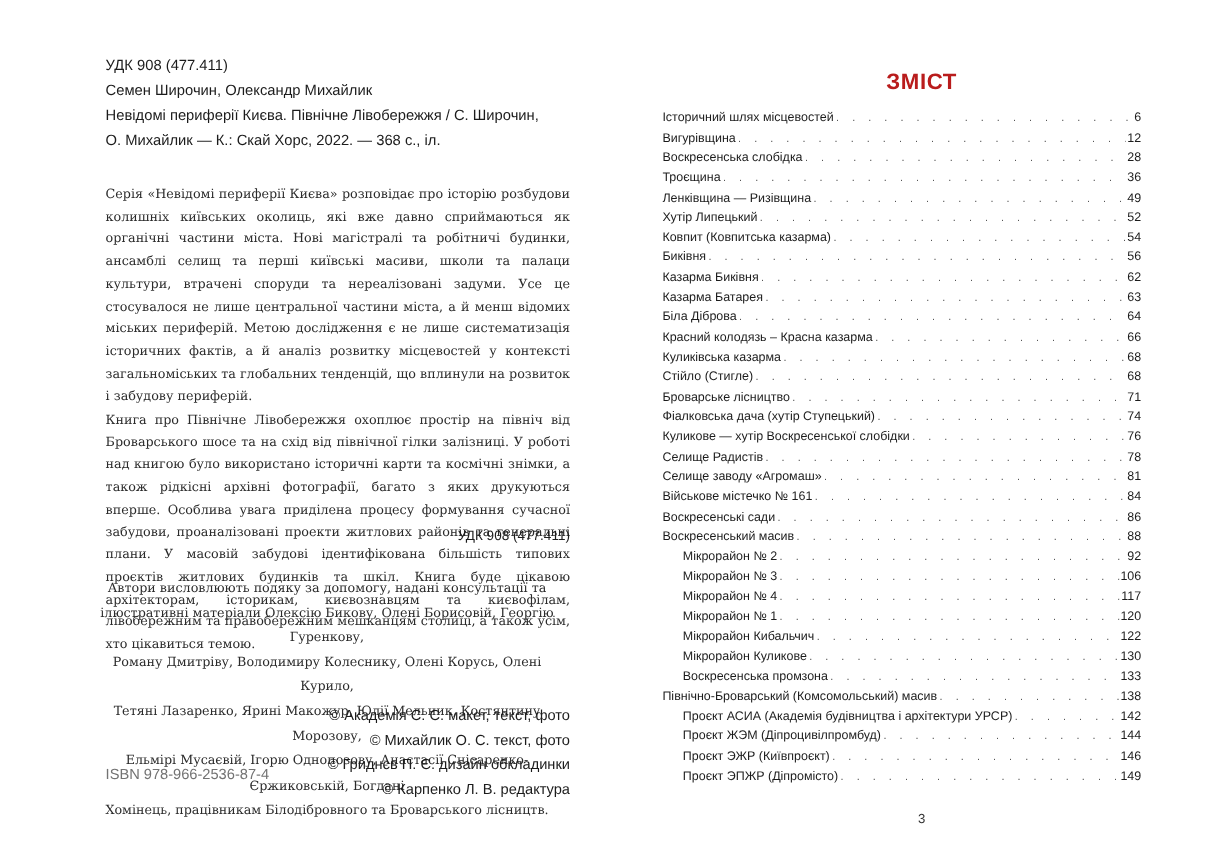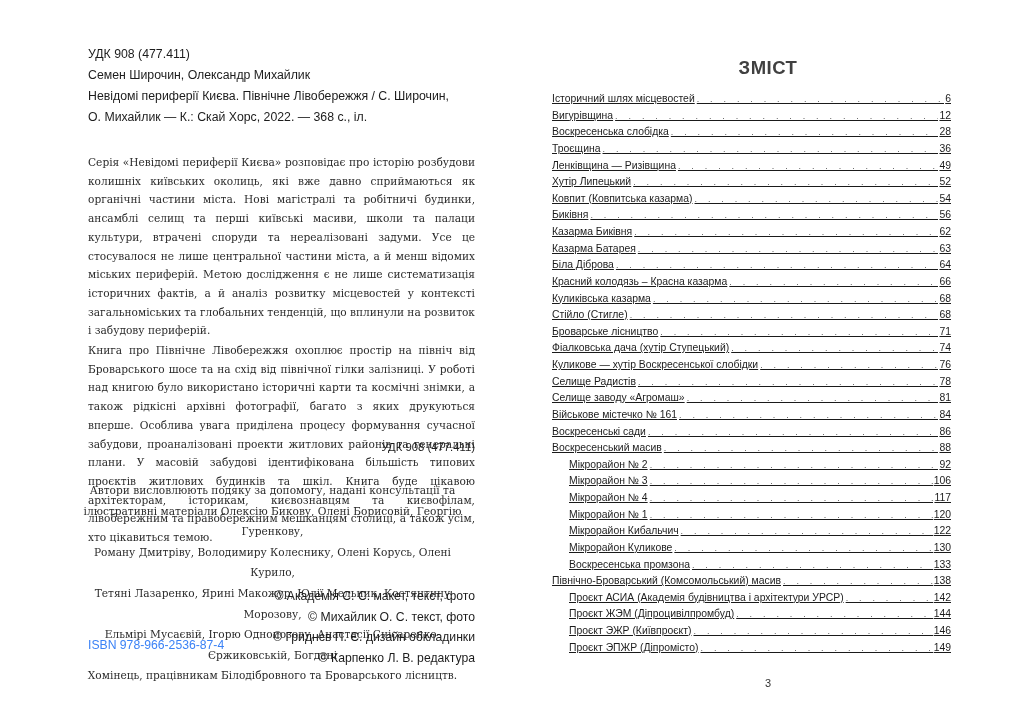--- a/index.html
+++ b/index.html
@@ -15,26 +15,26 @@
   .abstract { position: absolute; left: 88px; top: 153px; width: 387px; font-size: 10.6px; line-height: 18.7px; color: #2b2b2b; text-align: justify; }
   .abstract p { margin: 0 0 0 0; }
   .abstract p + p { margin-top: 1px; }
 
   .streets-note { position: absolute; left: 88px; top: 412px; width: 387px; font-size: 10.6px; line-height: 18px; color: #2b2b2b; }
   .udk2 { position: absolute; left: 88px; top: 441px; width: 387px; text-align: right; font-size: 11.3px; color: #1c1c1c; }
 
   .thanks { position: absolute; left: 70px; top: 480px; width: 405px; text-align: center; font-size: 10.6px; line-height: 20.6px; color: #2b2b2b; }
 
   .copyrights { position: absolute; left: 250px; top: 586px; width: 225px; text-align: right; font-size: 12.2px; line-height: 20.6px; color: #1c1c1c; }
-  .isbn { position: absolute; left: 88px; top: 638px; font-size: 12.2px; color: #3b82f6; }
+  .isbn { position: absolute; left: 88px; top: 638px; font-size: 12.2px; color: #737373; }
 
   
   .right-page { position: absolute; left: 512px; top: 0; width: 512px; height: 716px; }
-  .toc-title { position: absolute; left: 0; top: 57px; width: 512px; text-align: center; font-size: 18.5px; font-weight: bold; letter-spacing: 0.5px; color: #404040; }
-  .toc { position: absolute; left: 40px; top: 93px; width: 399px; text-decoration: underline; }
+  .toc-title { position: absolute; left: 0; top: 57px; width: 512px; text-align: center; font-size: 18.5px; font-weight: bold; letter-spacing: 0.5px; color: #b91c1c; }
+  .toc { position: absolute; left: 40px; top: 93px; width: 399px; }
   .toc-row { display: flex; align-items: baseline; height: 16.63px; font-size: 10.4px; color: #1c1c1c; white-space: nowrap; overflow: hidden; }
   .toc-row.sub { padding-left: 17px; }
   .toc-row .label { flex: 0 0 auto; }
   .toc-row .dots { flex: 1 1 auto; overflow: hidden; color: #555; letter-spacing: 4.2px; padding-left: 2px; font-size: 9px; }
   .toc-row .page { flex: 0 0 auto; text-align: right; padding-left: 1px; }
   .page-number { position: absolute; left: 0; top: 677px; width: 512px; text-align: center; font-size: 11px; color: #333; }
 </style>
 </head>
 <body>
 

